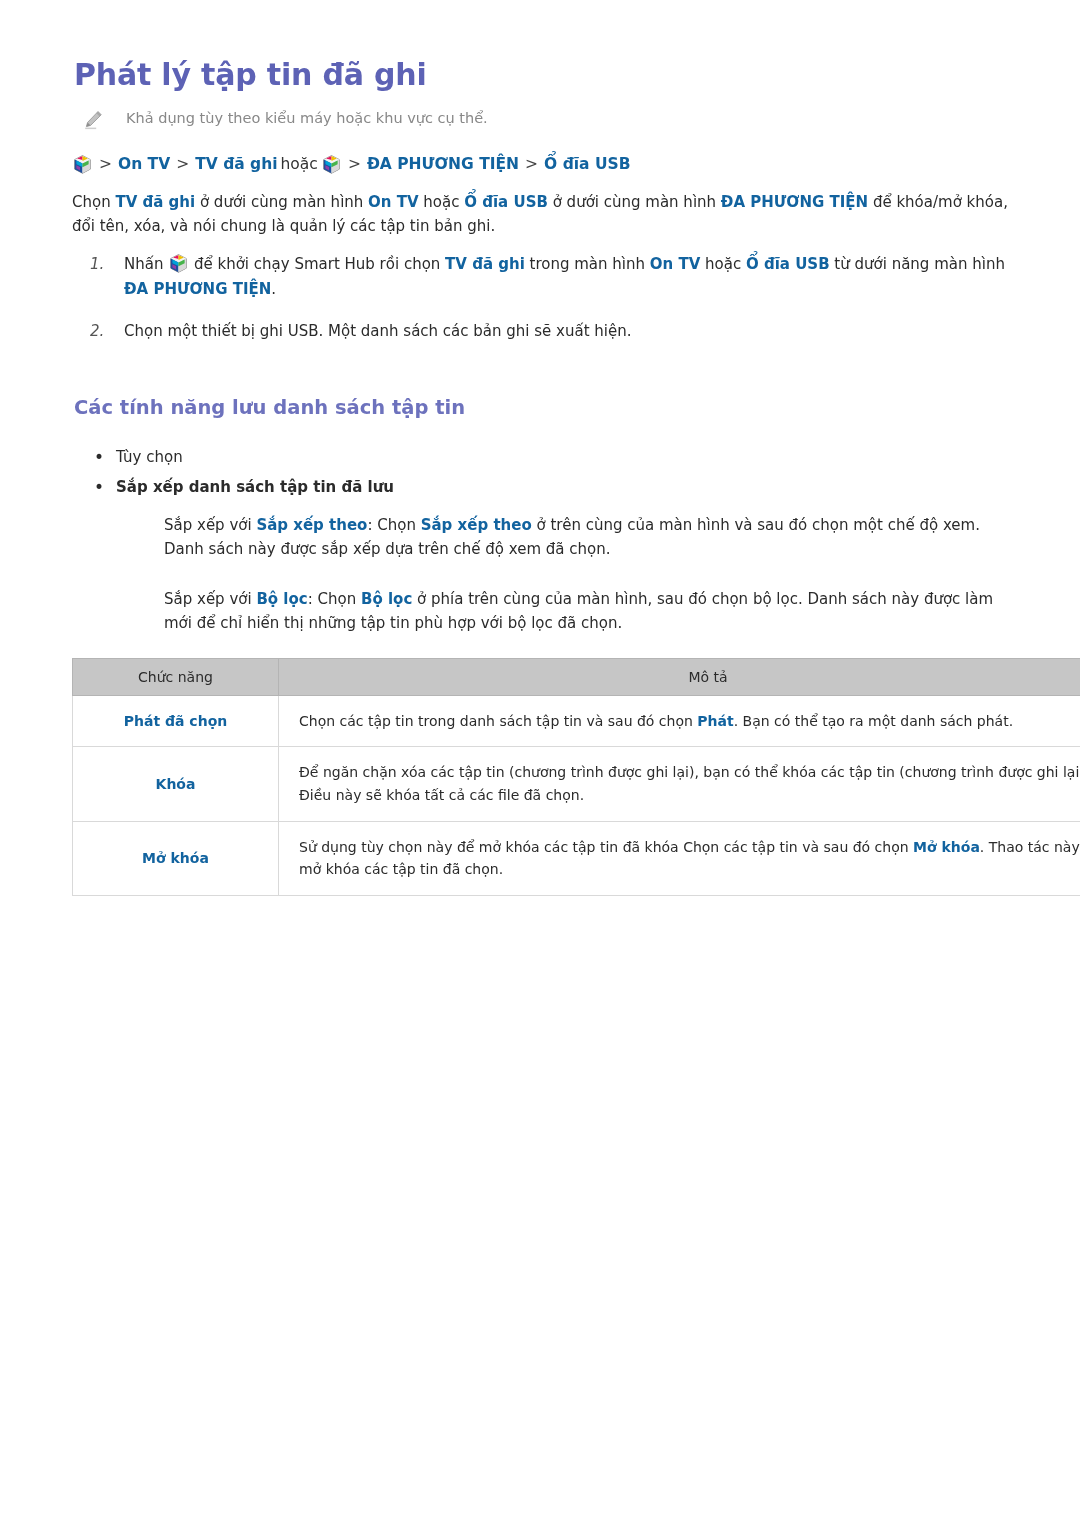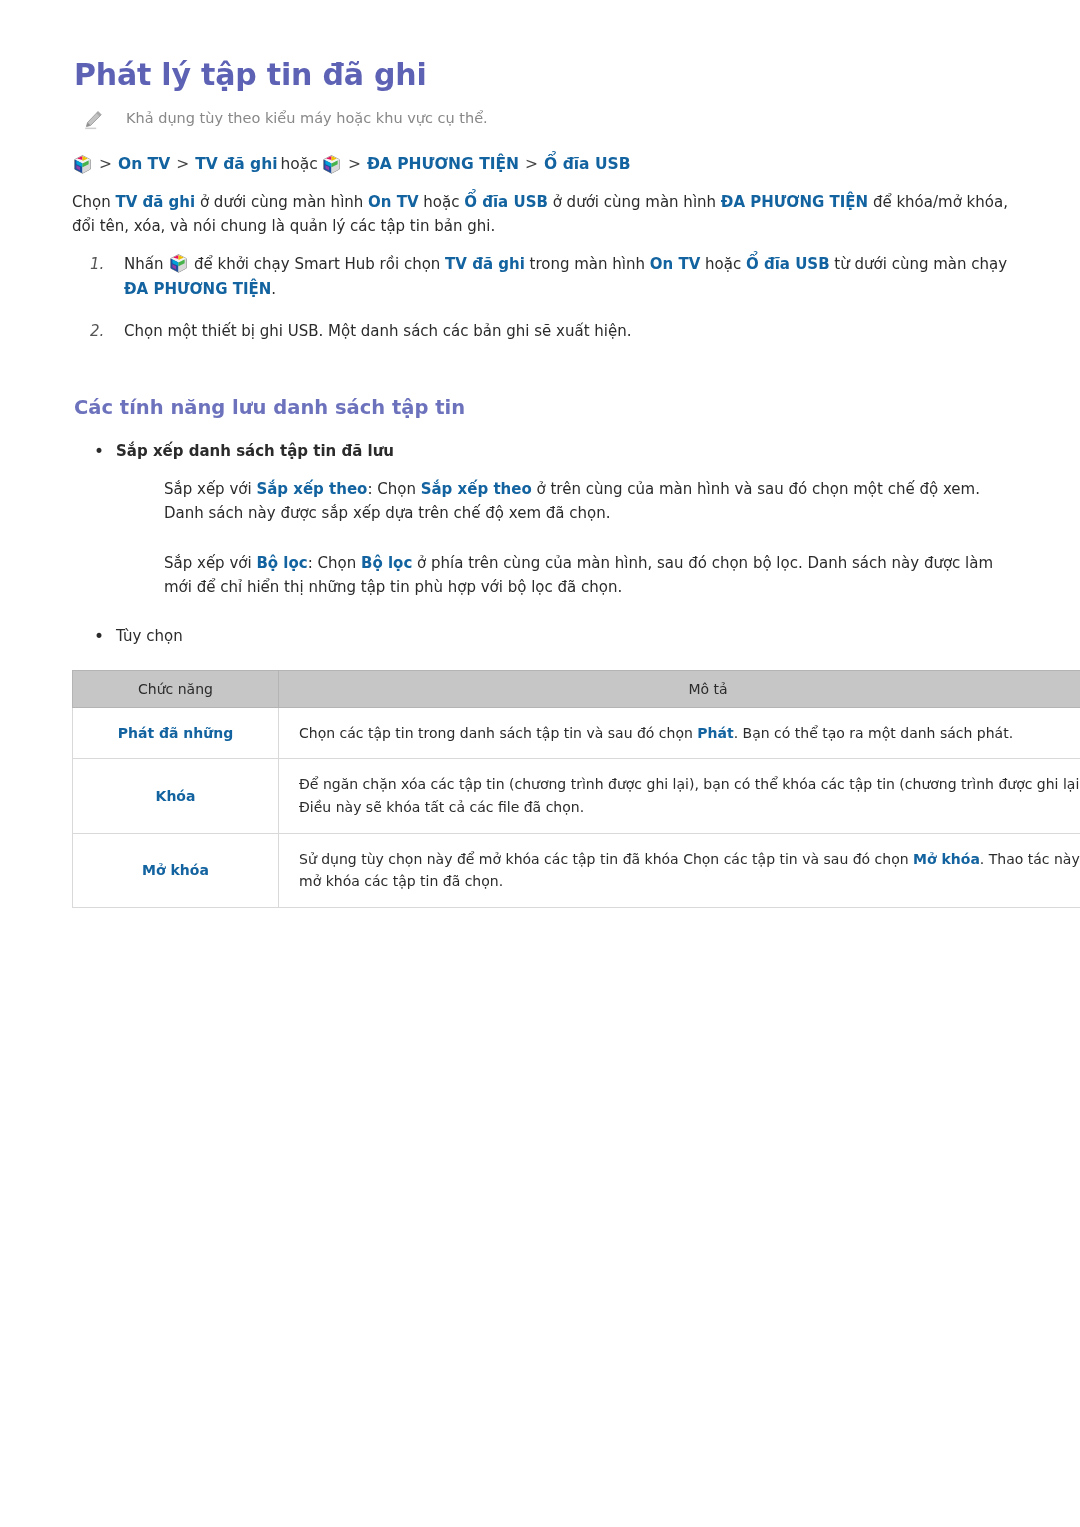--- a/index.html
+++ b/index.html
@@ -259,57 +259,57 @@
       <span class="num">1.</span><span>Nhấn </span><span class="hub-icon"><svg viewBox="0 0 17 19" width="17" height="19" aria-hidden="true">
         <polygon points="8.5,0.7 16.2,4.6 16.2,14.2 8.5,18.2 0.8,14.2 0.8,4.6" fill="#ffffff" stroke="#6d6d6d" stroke-width="0.9"></polygon>
         <polygon points="8.5,0.7 16.2,4.6 8.5,8.6 0.8,4.6" fill="#f3f3f3"></polygon>
         <polygon points="0.8,4.6 8.5,8.6 8.5,18.2 0.8,14.2" fill="#1f4e9c"></polygon>
         <polygon points="8.5,8.6 16.2,4.6 16.2,14.2 8.5,18.2" fill="#d9d9d9"></polygon>
         <path d="M3.0 3.6 L8.5 1.0 L8.5 5.0 Z" fill="#e8135c"></path>
         <path d="M8.5 1.0 L13.9 3.6 L8.5 6.0 Z" fill="#f2c200"></path>
         <path d="M2.4 5.4 L8.5 8.6 L8.5 12.0 L2.4 9.2 Z" fill="#00a3d9"></path>
         <path d="M8.5 8.6 L14.6 5.4 L14.6 9.2 L8.5 12.2 Z" fill="#46b44a"></path>
         <path d="M2.4 10.2 L6.0 12.0 L6.0 15.4 L2.4 13.4 Z" fill="#8e3fa8"></path>
-      </svg></span><span> để khởi chạy Smart Hub rồi chọn </span><span class="b">TV đã ghi</span><span> trong màn hình </span><span class="b">On TV</span><span> hoặc </span><span class="b">Ổ đĩa USB</span><span> từ dưới cùng màn chạy </span><span class="b">ĐA PHƯƠNG TIỆN</span><span>.</span>
+      </svg></span><span> để khởi chạy Smart Hub rồi chọn </span><span class="b">TV đã ghi</span><span> trong màn hình </span><span class="b">On TV</span><span> hoặc </span><span class="b">Ổ đĩa USB</span><span> từ dưới năng màn hình </span><span class="b">ĐA PHƯƠNG TIỆN</span><span>.</span>
     </li>
     <li>
       <span class="num">2.</span><span>Chọn một thiết bị ghi USB. Một danh sách các bản ghi sẽ xuất hiện.</span>
     </li>
   </ol>
 
   <h2 class="section-title">Các tính năng lưu danh sách tập tin</h2>
 
   <ul class="bullets">
+    <li class="bullet-item" style="margin-top:24px;">
+      <span class="bullet-plain">Tùy chọn</span>
+    </li>
+
     <li class="bullet-item">
       <span class="bullet-head">Sắp xếp danh sách tập tin đã lưu</span>
 
       <p class="sub-para">
         <span>Sắp xếp với </span><span class="b">Sắp xếp theo</span><span>: Chọn </span><span class="b">Sắp xếp theo</span><span> ở trên cùng của màn hình và sau đó chọn một chế độ xem. Danh sách này được sắp xếp dựa trên chế độ xem đã chọn.</span>
       </p>
 
       <p class="sub-para sub-gap">
         <span>Sắp xếp với </span><span class="b">Bộ lọc</span><span>: Chọn </span><span class="b">Bộ lọc</span><span> ở phía trên cùng của màn hình, sau đó chọn bộ lọc. Danh sách này được làm mới để chỉ hiển thị những tập tin phù hợp với bộ lọc đã chọn.</span>
       </p>
-    </li>
-
-    <li class="bullet-item" style="margin-top:24px;">
-      <span class="bullet-plain">Tùy chọn</span>
     </li>
   </ul>
 
   <table class="opts">
     <thead>
       <tr>
         <th class="col-func">Chức năng</th>
         <th>Mô tả</th>
       </tr>
     </thead>
     <tbody>
       <tr>
-        <td class="func">Phát đã những</td>
+        <td class="func">Phát đã chọn</td>
         <td class="desc">
           <span>Chọn các tập tin trong danh sách tập tin và sau đó chọn </span><span class="b">Phát</span><span>. Bạn có thể tạo ra một danh sách phát.</span>
         </td>
       </tr>
       <tr>
         <td class="func">Khóa</td>
         <td class="desc">
           <span>Để ngăn chặn xóa các tập tin (chương trình được ghi lại), bạn có thể khóa các tập tin (chương trình được ghi lại). Điều này sẽ khóa tất cả các file đã chọn.</span>
         </td>
       </tr>

